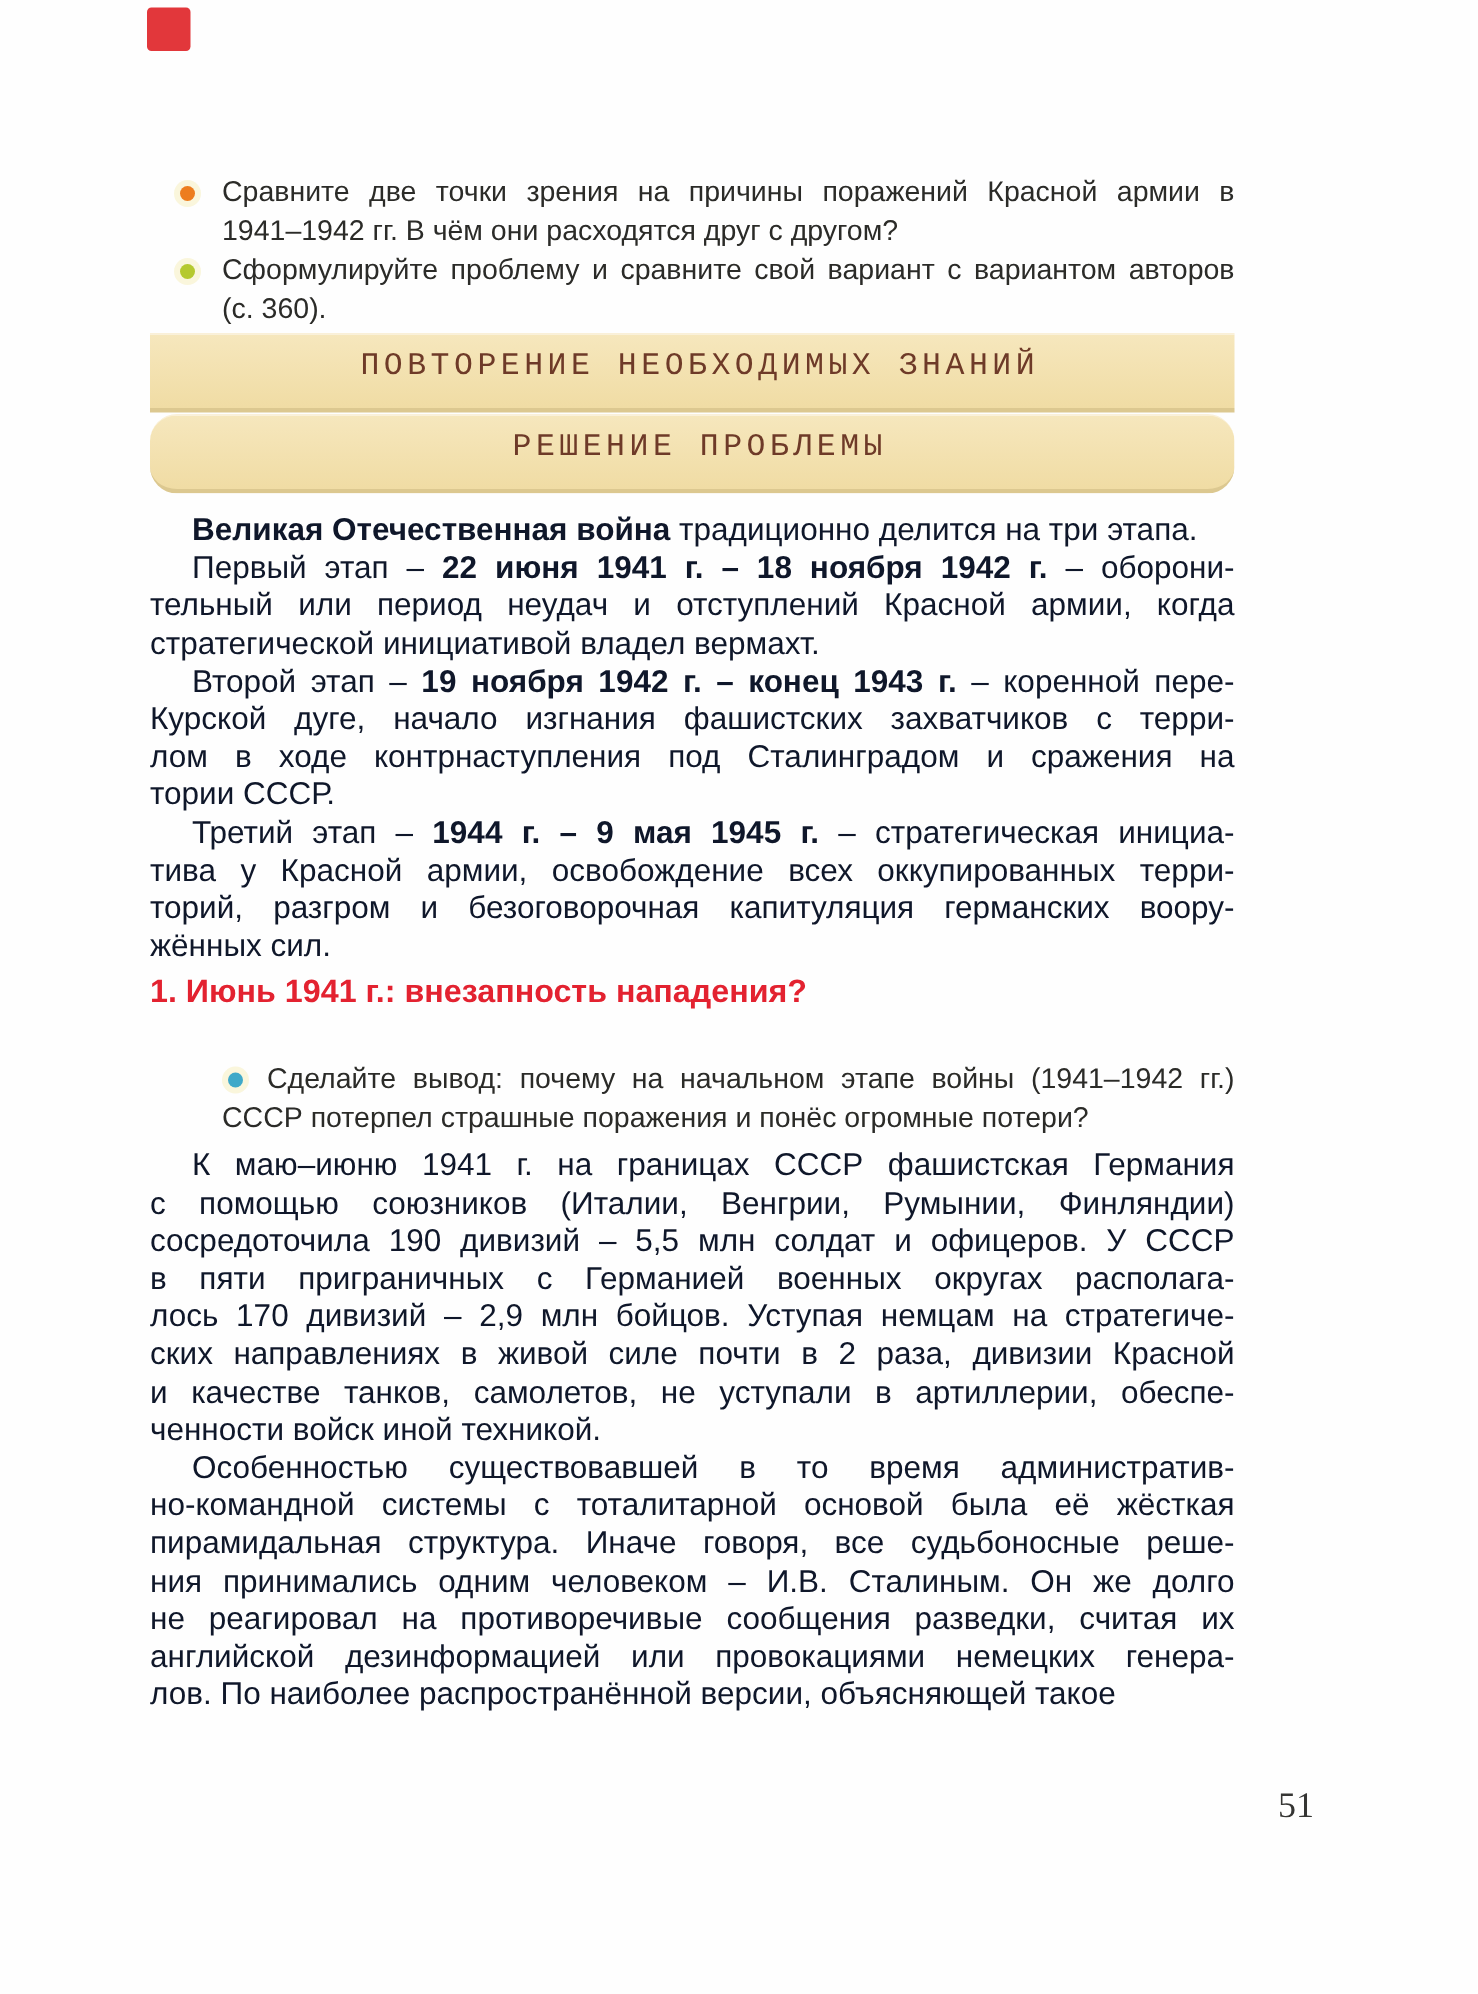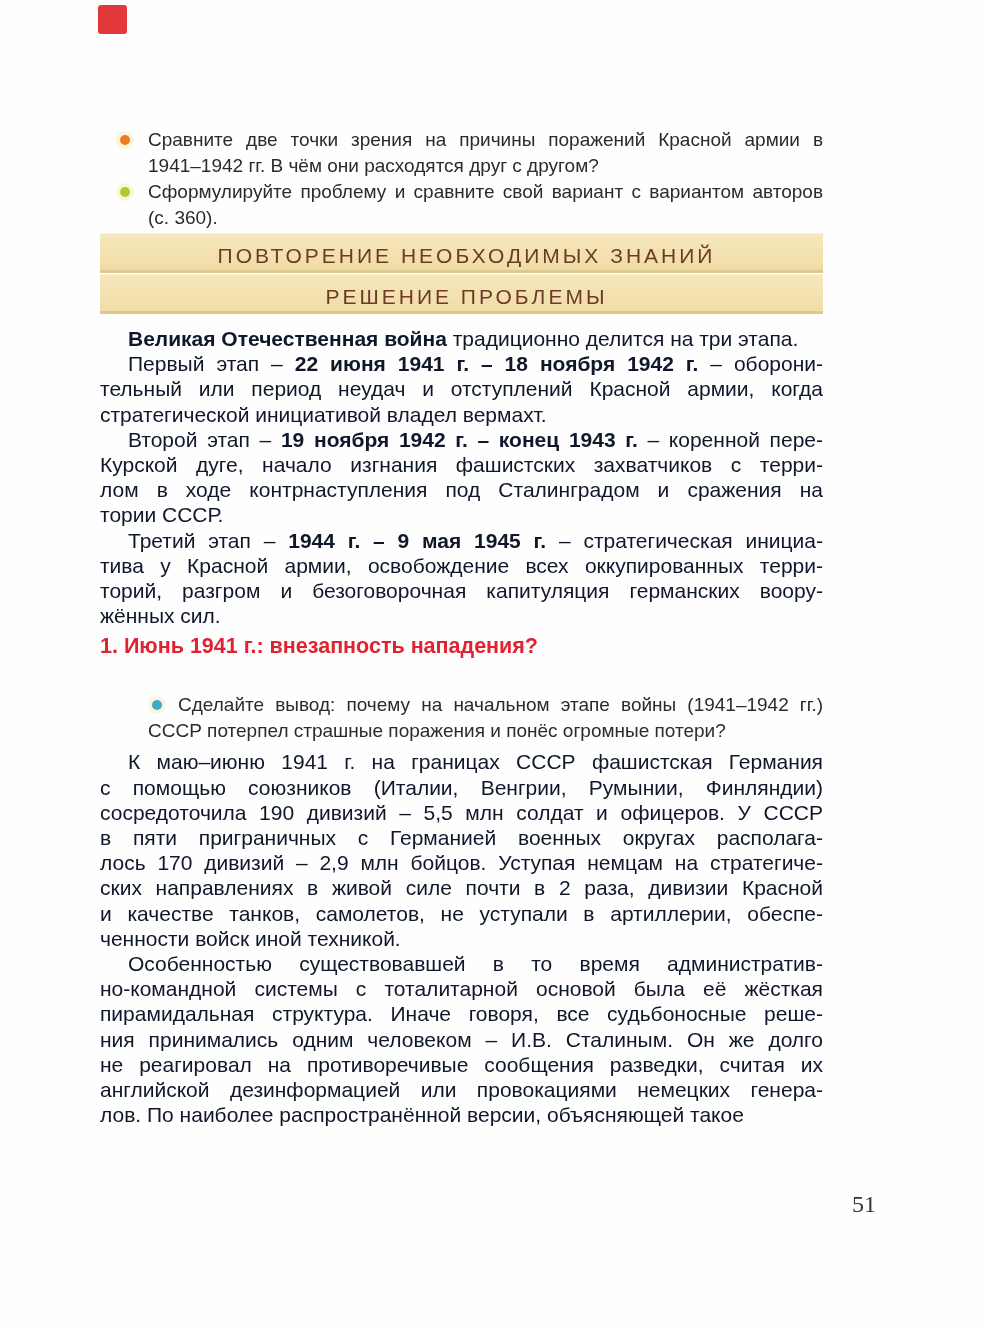--- a/index.html
+++ b/index.html
@@ -8,53 +8,53 @@
     width: 985px; height: 1329px;
     background: #fefefe;
     overflow: hidden;
     font-family: "Liberation Serif", serif;
   }
   .corner-tab {
     position: absolute; left: 98px; top: 5px;
     width: 29px; height: 29px; border-radius: 3px;
   }
   .content {
-    position: absolute; left: 100px; top: 11px;
+    position: absolute; left: 100px; top: 0;
     width: 723px; padding-top: 116px;
   }
   ul.bullets { list-style: none; margin: 0; padding: 0; }
   .bullet-item { position: relative; padding-left: 48px; }
   .bullet-item .dot {
     position: absolute; left: 20px; top: 8px;
     width: 10px; height: 10px; border-radius: 50%;
     box-shadow: 0 0 0 4px rgba(246,240,196,0.6);
   }
   .bl-line {
     font-family: "Liberation Sans", sans-serif;
     font-size: 19px; line-height: 26px; color: #2b2b28;
     text-align: justify; text-align-last: justify;
   }
   .bl-line.last { text-align-last: left; }
   .bullets.sub { margin: 0 0 5px 0; }
   .bullets.sub .bullet-item .dot { left: 52px; }
   .bullets.sub .bl-line:first-of-type { text-indent: 30px; margin-top: 32px; }
   .banner {
-    height: 40px; line-height: 44px;
+    height: 53px; line-height: 44px;
     text-align: center;
     background: linear-gradient(#f6e7bd, #f0dca4);
     border-top: 1px solid #faf0d8;
     border-bottom: 3px solid #dcc890;
     box-sizing: border-box;
-    font-family: Liberation Sans, sans-serif;
+    font-family: Liberation Mono, monospace;
     font-size: 21px; letter-spacing: 3px;
     color: #6e3a28;
     padding-left: 10px;
   }
   .banner.b1 { margin: 2px 0 1px 0; }
-  .banner.b2 { margin: 0 0 12px 0; }
+  .banner.b2 { margin: 0 0 12px 0; border-radius: 18px; }
   .para { margin: 0; }
   .p-line {
     font-family: Liberation Sans, sans-serif;
     font-size: 21px; line-height: 25.2px; color: #0f172a;
     text-align: justify; text-align-last: justify;
   }
   .p-line.last { text-align-last: left; }
   .para .p-line:first-child { text-indent: 28px; }
   .red-heading {
     margin: 4px 0 7px 0;

